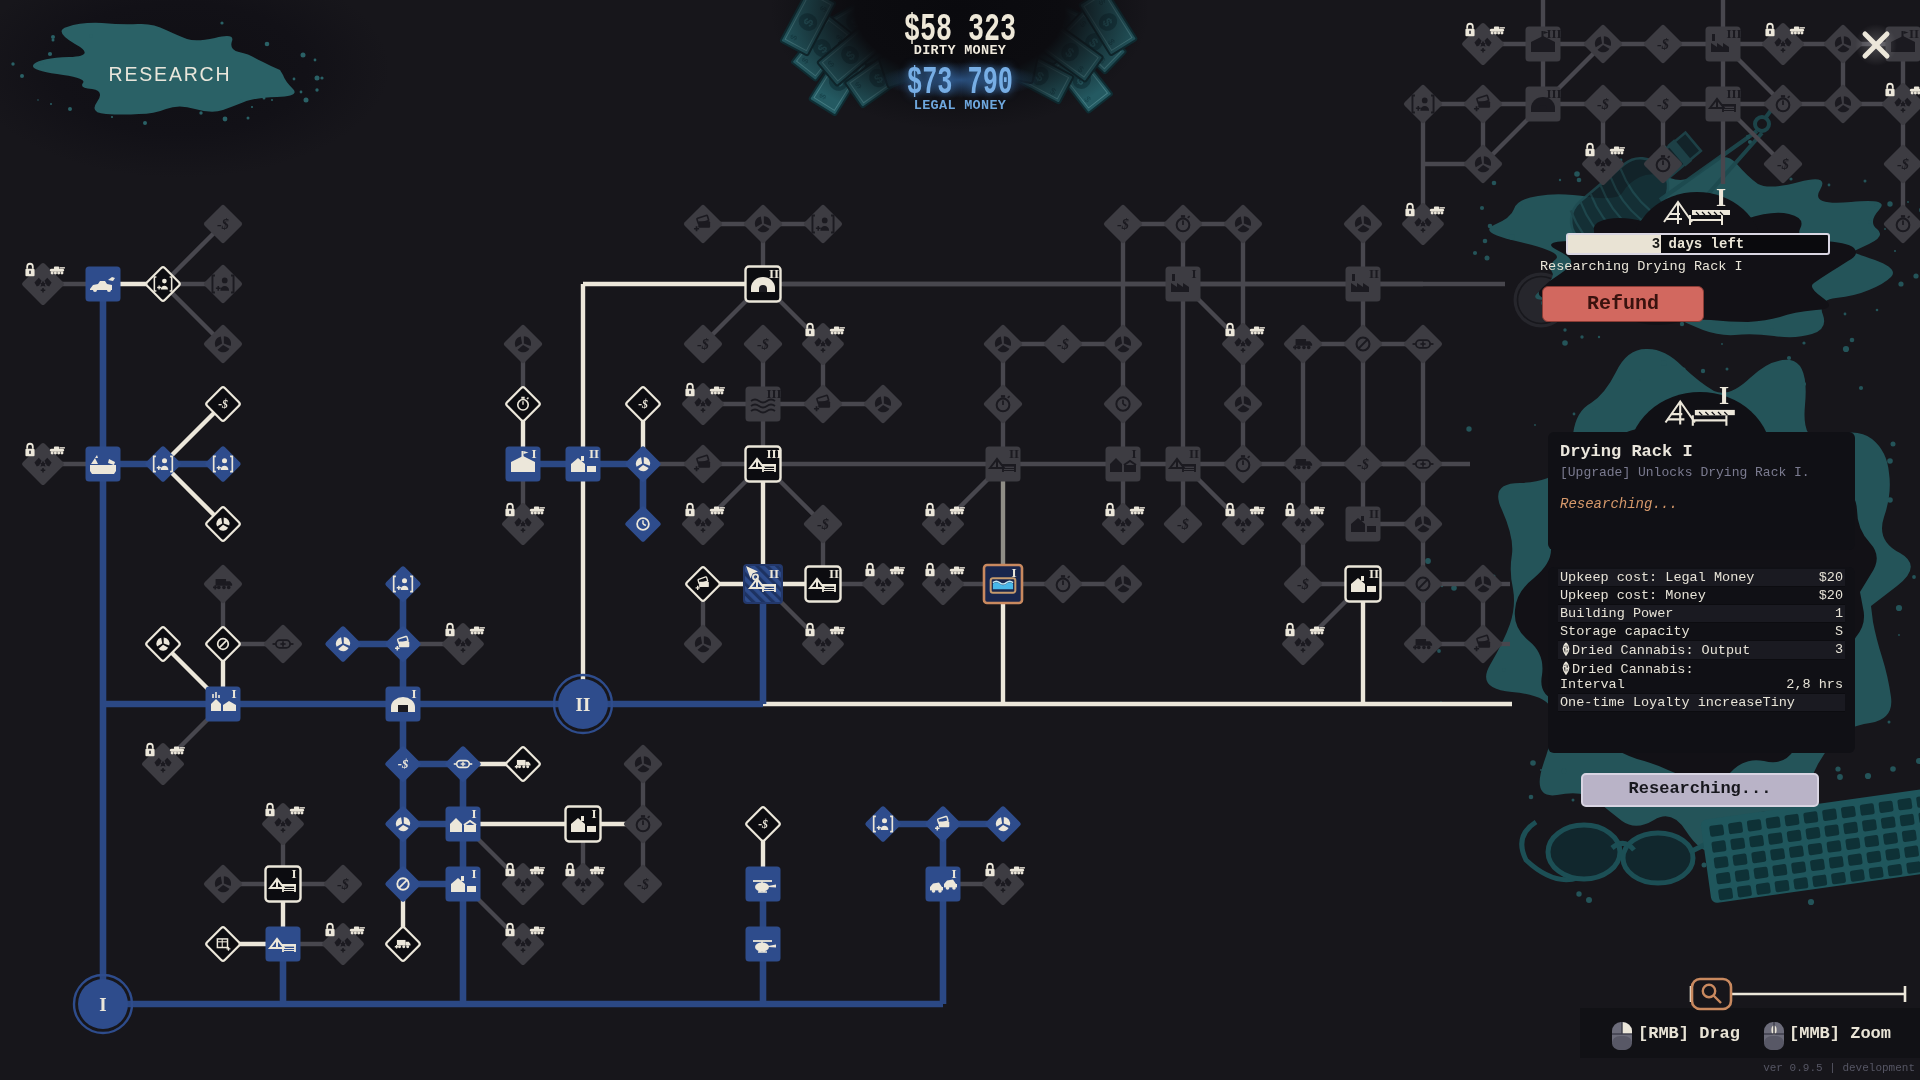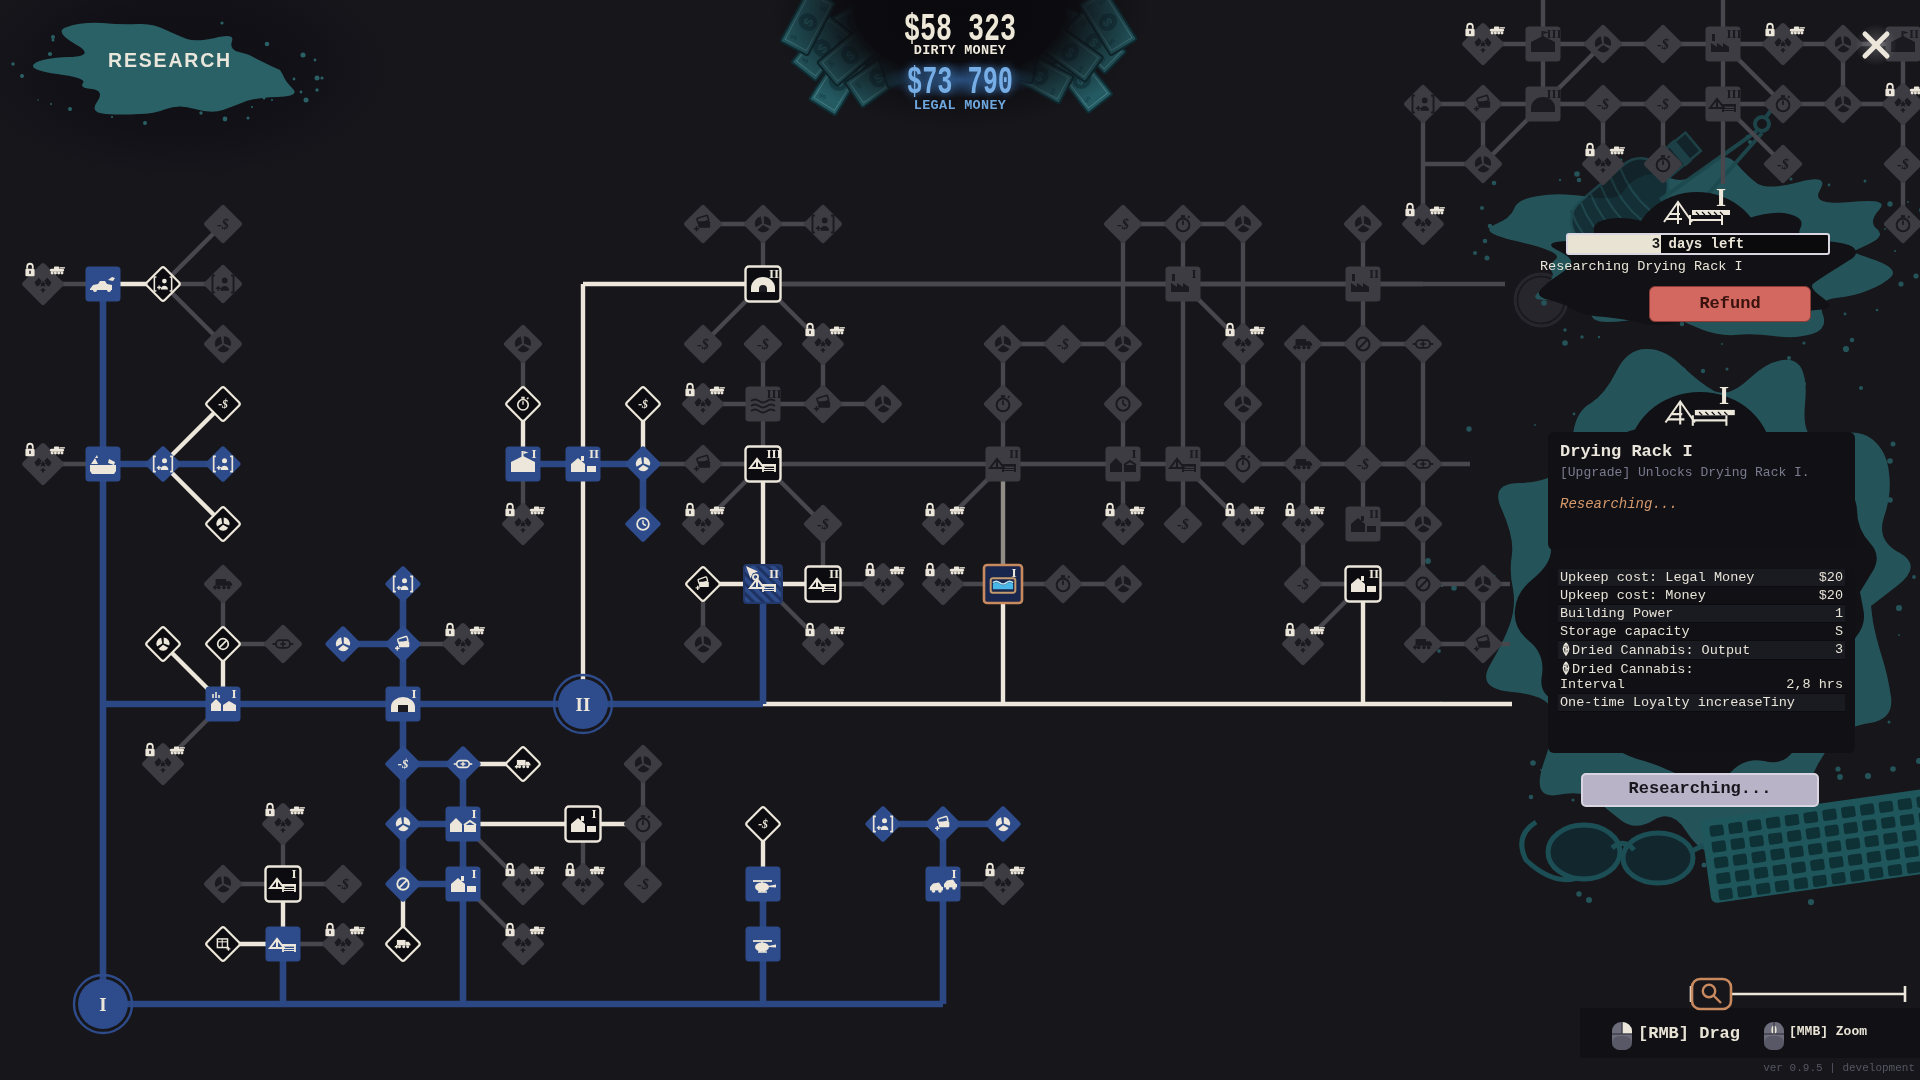--- a/index.html
+++ b/index.html
@@ -1615,30 +1615,30 @@
         <line x1="0" y1="-14" x2="0" y2="-2" stroke="#3c3c48" stroke-width="1.4"></line>
         <line x1="-10" y1="-2" x2="10" y2="-2" stroke="#3c3c48" stroke-width="1.4"></line>
       </g>
 <text x="960" y="40" text-anchor="middle" textLength="112" lengthAdjust="spacingAndGlyphs" font-size="39" font-weight="bold" fill="#eee8d8">$58 323</text>
 <text x="960" y="54" text-anchor="middle" font-size="13.5" font-weight="bold" letter-spacing="0.3" fill="#f0eadd">DIRTY MONEY</text>
 <rect x="880" y="62" width="160" height="36" rx="18" fill="url(#legalglow)"></rect>
 <text x="960" y="93" text-anchor="middle" textLength="106" lengthAdjust="spacingAndGlyphs" font-size="39" font-weight="bold" fill="#77aee5" style="text-shadow:0 0 10px #3a6ea8">$73 790</text>
 <text x="960" y="109" text-anchor="middle" font-size="13.5" font-weight="bold" letter-spacing="0.3" fill="#6ea7dd">LEGAL MONEY</text>
 </svg>
 
-<div class="abs" style="left:60px;top:49px;width:220px;text-align:center;font-family:'Liberation Sans',sans-serif;font-weight:bold;font-size:19.5px;letter-spacing:1.8px;color:#e9e6db;">RESEARCH</div>
+<div class="abs" style="left:60px;top:63px;width:220px;text-align:center;font-family:'Liberation Sans',sans-serif;font-weight:normal;font-size:19.5px;letter-spacing:1.8px;color:#e9e6db;">RESEARCH</div>
 
 <div class="abs" style="left:1566px;top:233px;width:260px;height:18px;background:#0a0a0d;border:2px solid #d9d6e2;border-radius:3px;">
   <div style="position:absolute;left:0;top:0;width:93px;height:18px;background:#e9e3d4;"></div>
   <div style="position:absolute;left:0;top:1px;width:100%;text-align:center;font-size:14px;font-weight:bold;color:#eae5d6;"><span style="color:#191917;">3</span> days left</div>
 </div>
 
 <div class="abs" style="left:1540px;top:259px;width:320px;text-align:left;font-size:13.5px;color:#e9e5d8;">Researching Drying Rack I</div>
 
-<div class="abs" style="left:1649px;top:286px;width:160px;height:34px;background:#d2685f;border-radius:6px;border:1px solid #8a3c35;text-align:center;font-size:17px;font-weight:bold;color:#39120e;line-height:33px;">Refund</div>
+<div class="abs" style="left:1542px;top:286px;width:160px;height:34px;background:#d2685f;border-radius:6px;border:1px solid #8a3c35;text-align:center;font-size:20px;font-weight:bold;color:#39120e;line-height:33px;">Refund</div>
 
 <div class="abs" style="left:1548px;top:432px;width:307px;height:118px;background:#101015;border-radius:6px;">
   <div style="margin:10px 0 0 12px;font-size:17px;font-weight:bold;color:#eae6dc;">Drying Rack I</div>
   <div style="margin:4px 0 0 12px;font-size:13px;color:#7b7b90;">[Upgrade] Unlocks Drying Rack I.</div>
   <div style="margin:16px 0 0 12px;font-size:14px;font-style:italic;color:#d6996b;">Researching...</div>
 </div>
 
 <div class="abs" style="left:1548px;top:567px;width:307px;height:186px;background:#101015;border-radius:6px;font-size:13.5px;color:#e7e3d7;">
   <div style="padding:2px 10px 0 10px;">
     <div style="display:flex;justify-content:space-between;padding:1px 2px;background:#1a1a21;border-bottom:1px solid #0c0c10;">
@@ -1673,16 +1673,16 @@
           <span>One-time Loyalty increase</span>
           <span>Tiny</span>
         </div>
   </div>
 </div>
 
 <div class="abs" style="left:1581px;top:773px;width:234px;height:30px;background:#b9b3c7;border:2px solid #d8d4e2;border-radius:5px;text-align:center;font-size:17px;font-weight:bold;color:#17171d;line-height:28px;">Researching...</div>
 
 <div class="abs" style="left:1638px;top:1024px;font-size:17px;font-weight:bold;color:#e9e4d6;">[RMB] Drag</div>
 
-<div class="abs" style="left:1789px;top:1024px;font-size:13px;font-weight:bold;color:#e9e4d6;">[MMB] Zoom</div>
+<div class="abs" style="left:1789px;top:1024px;font-size:17px;font-weight:bold;color:#e9e4d6;">[MMB] Zoom</div>
 
 <div class="abs" style="left:1600px;top:1062px;width:315px;text-align:right;font-size:11px;color:#565664;font-family:Liberation Mono, monospace;">ver 0.9.5 | development</div>
 </div>
 
 </body></html>

